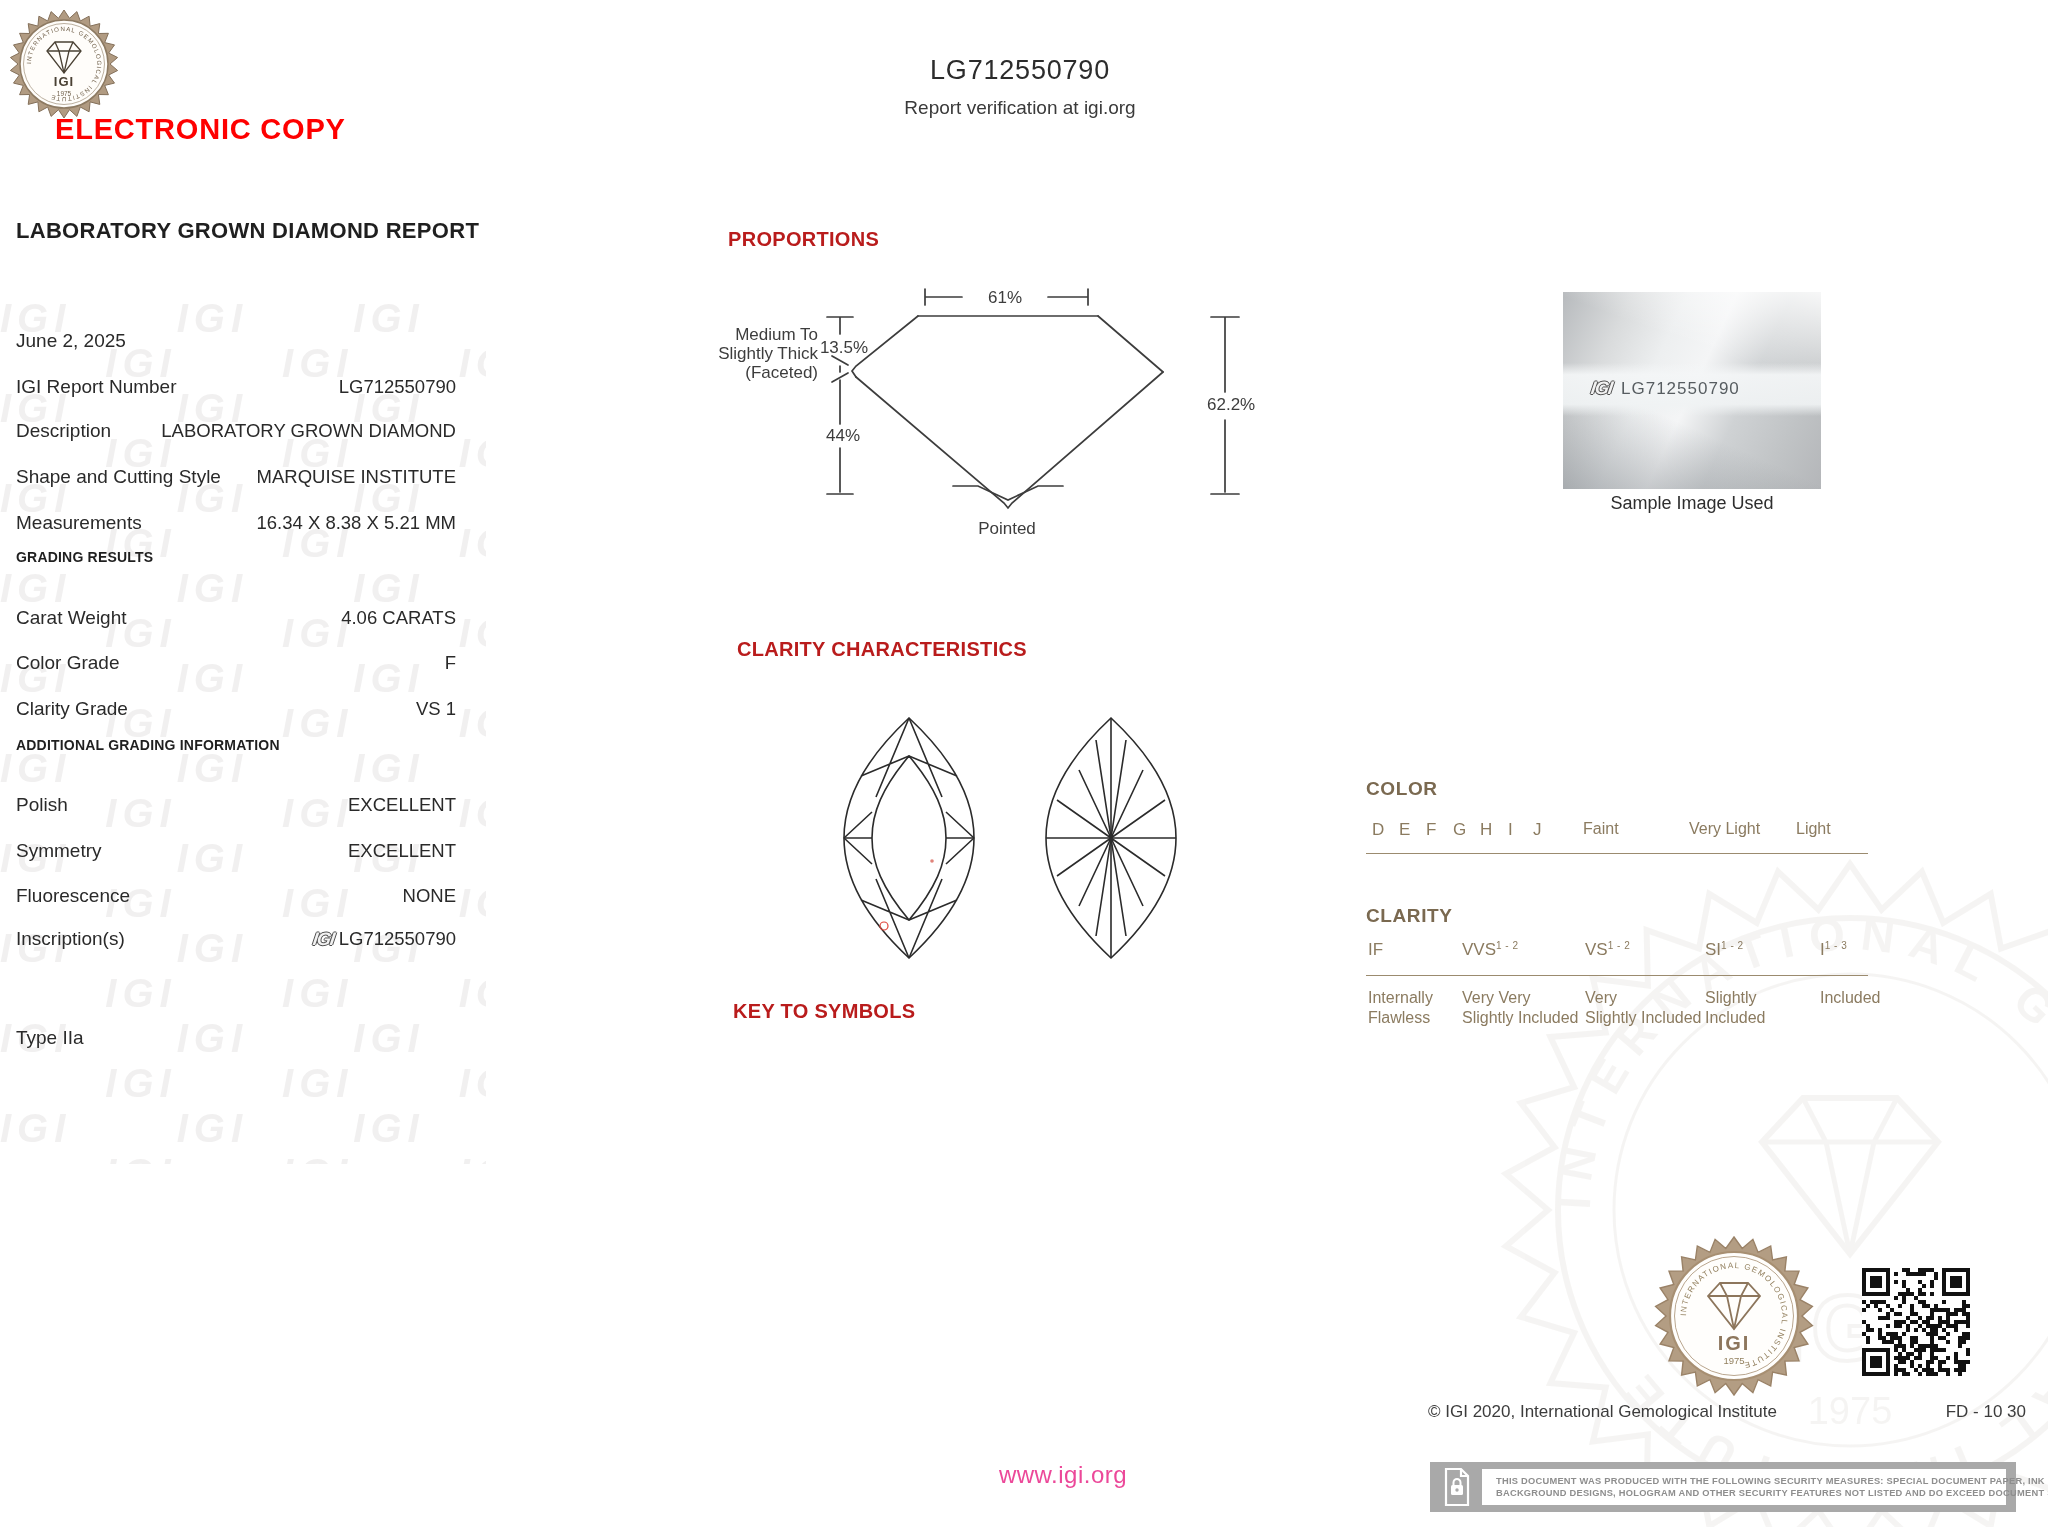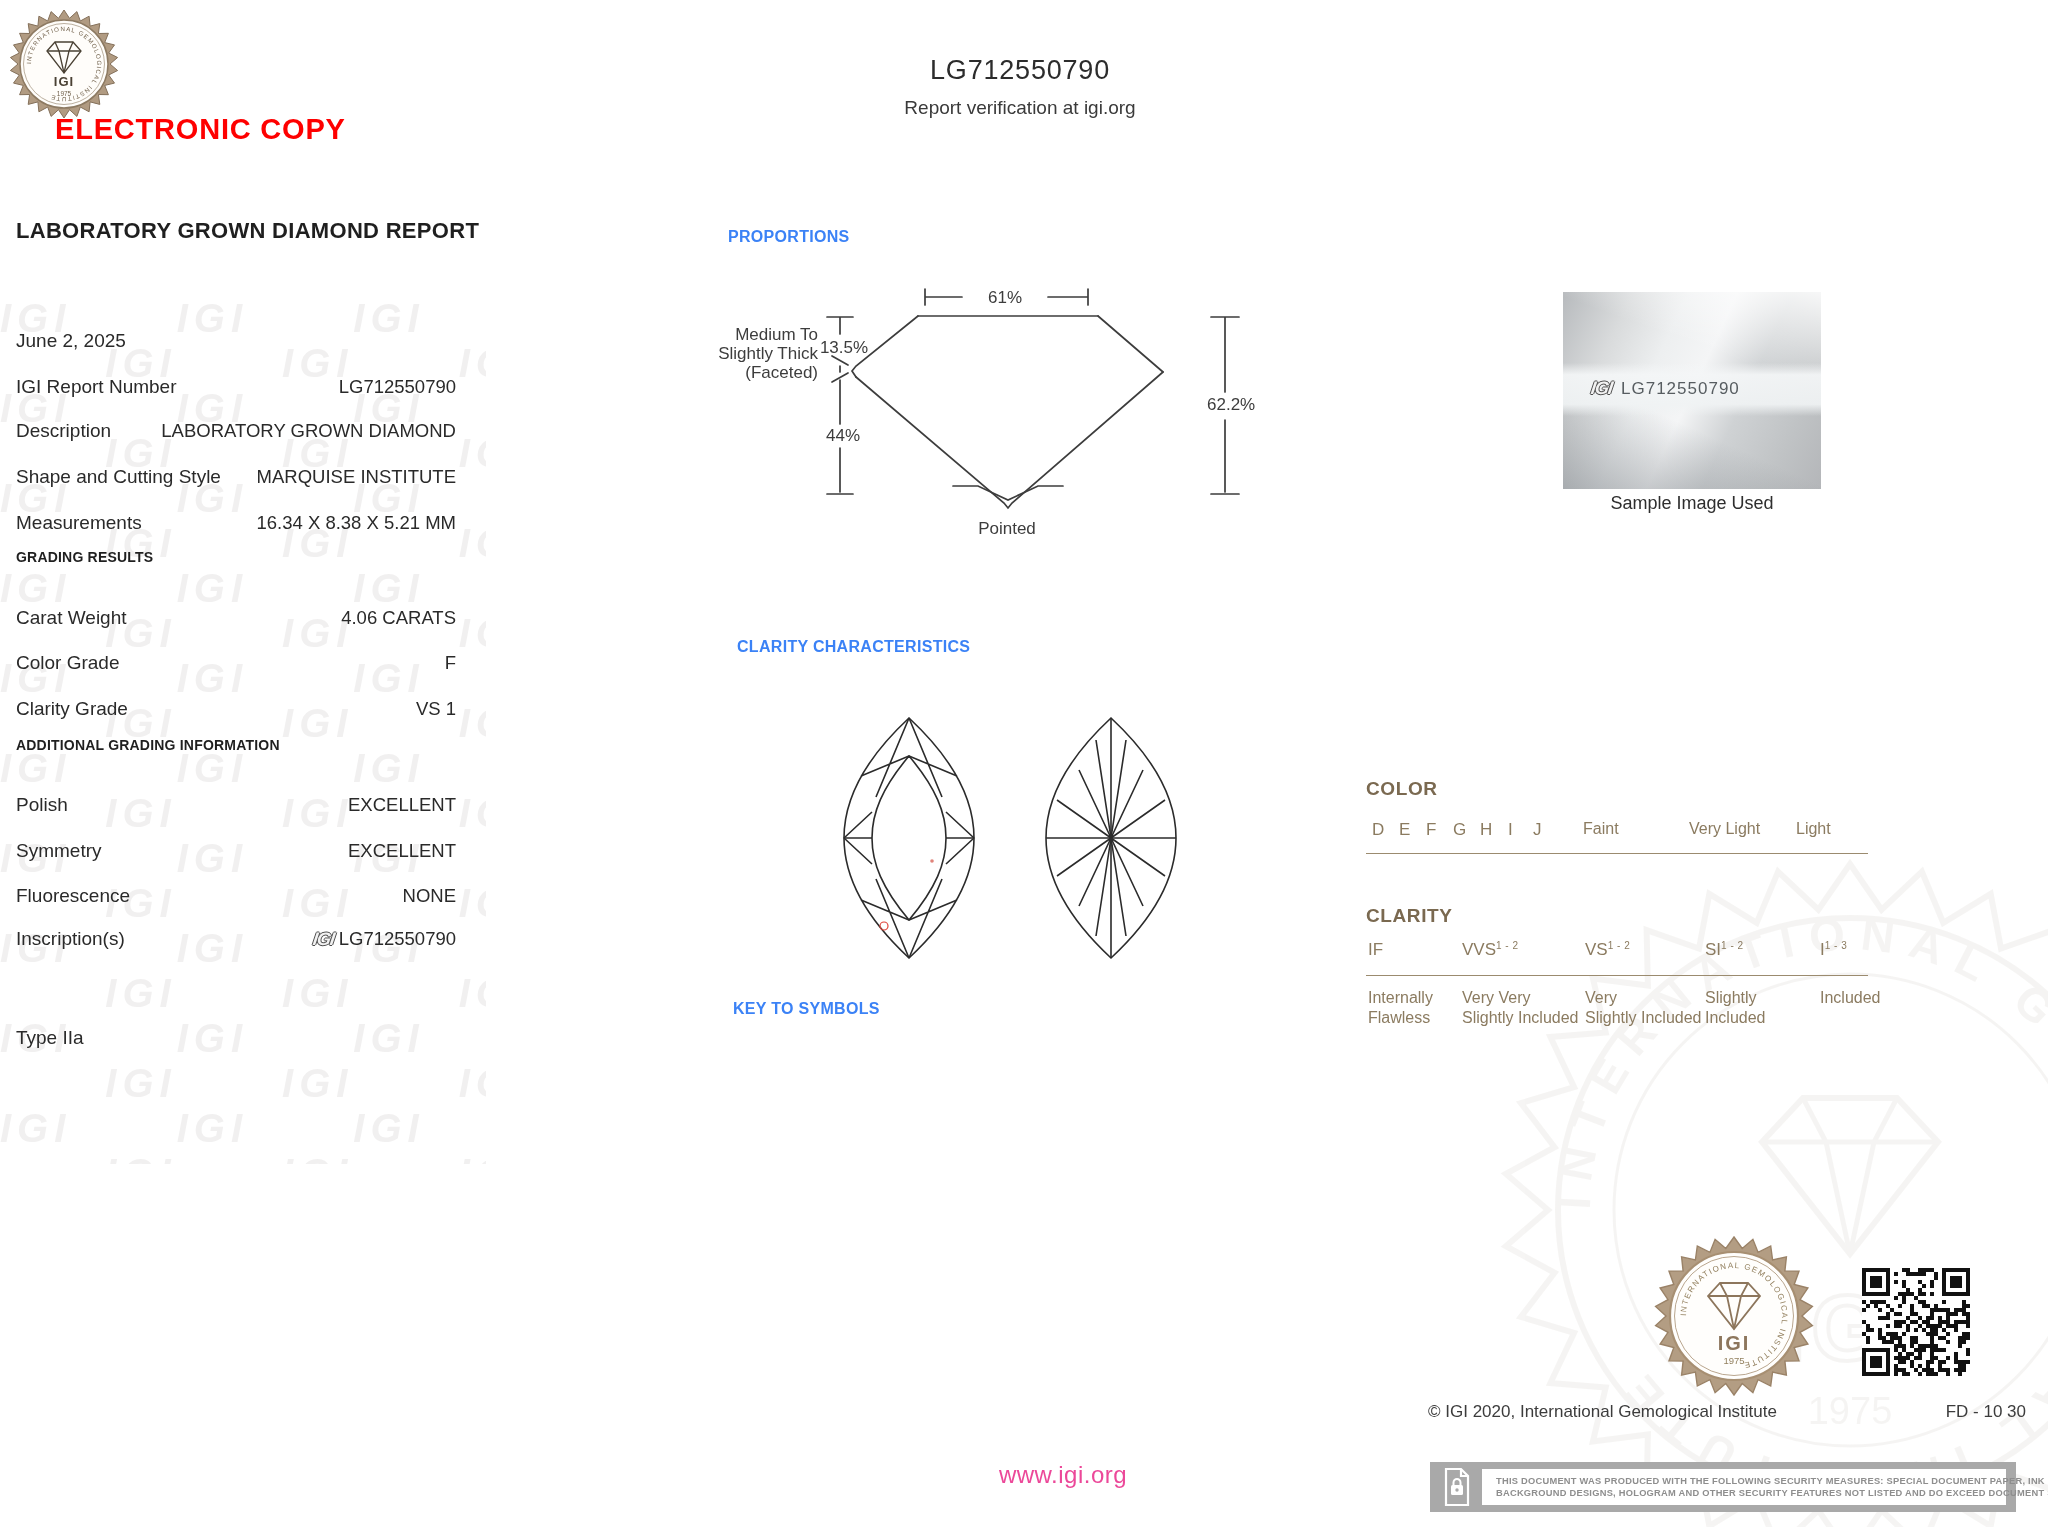--- a/index.html
+++ b/index.html
@@ -15,21 +15,21 @@
   
   .h-main{position:absolute;left:16px;font-size:22px;font-weight:bold;letter-spacing:.3px;color:#1f1f1f}
   .h-sec{position:absolute;left:16px;font-size:14px;font-weight:bold;letter-spacing:.2px;color:#1f1f1f}
   .prow{position:absolute;left:16px;width:440px;display:flex;justify-content:space-between;font-size:19px;color:#2a2a2a}
   .prow .val{font-size:18.5px;font-weight:500;text-align:right;white-space:nowrap}
   .comments{position:absolute;left:16px;width:430px;font-size:19px;line-height:24px;color:#2a2a2a}
   #wm-pattern{position:absolute;left:0;top:296px;width:486px;height:868px;overflow:hidden;z-index:0;
     font-size:40px;font-weight:bold;font-style:italic;color:rgba(90,85,78,.085);
     letter-spacing:6px;word-spacing:18px;line-height:45px;white-space:pre;user-select:none}
   
-  .h-mid{position:absolute;font-size:16px;font-weight:bold;letter-spacing:.3px;color:#3b82f6}
+  .h-mid{position:absolute;font-size:20px;font-weight:bold;letter-spacing:.3px;color:#b91c1c}
   .keyline{font-size:17.5px;line-height:23px;color:#222}
   
   .sample{position:absolute;left:1563px;top:292px;width:258px;height:197px;overflow:hidden;
     background:
       linear-gradient(180deg, rgba(255,255,255,0) 36%, rgba(244,246,247,.92) 42%, rgba(240,243,244,.92) 57%, rgba(255,255,255,0) 63%),
       linear-gradient(200deg, rgba(255,255,255,.85) 0%, rgba(255,255,255,0) 34%),
       linear-gradient(24deg, rgba(110,116,122,.50) 0%, rgba(110,116,122,0) 38%),
       linear-gradient(115deg, #b7babd 0%, #d9dbdc 20%, #edeff0 36%, #f4f5f6 50%, #cfd2d4 66%, #c0c3c5 84%, #b4b6b9 100%)}
   .sample-inscr{position:absolute;left:28px;top:86px;font-size:17px;letter-spacing:1px;color:#575d61;display:flex;align-items:center;gap:9px}
   .igi-glyph{font-weight:700;font-style:italic;letter-spacing:-1px;display:inline-block;transform:skewX(-8deg);

